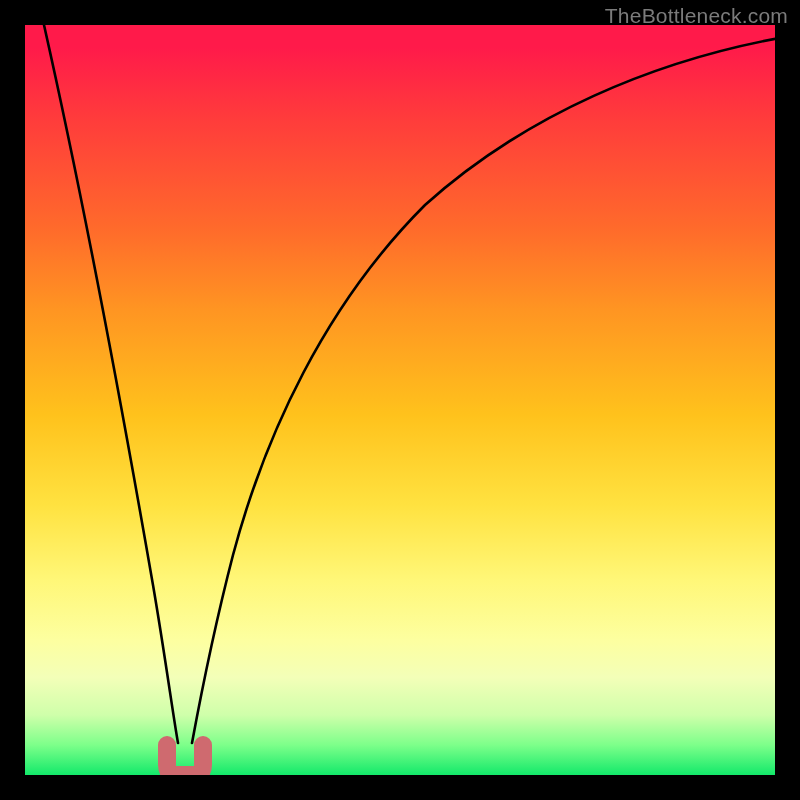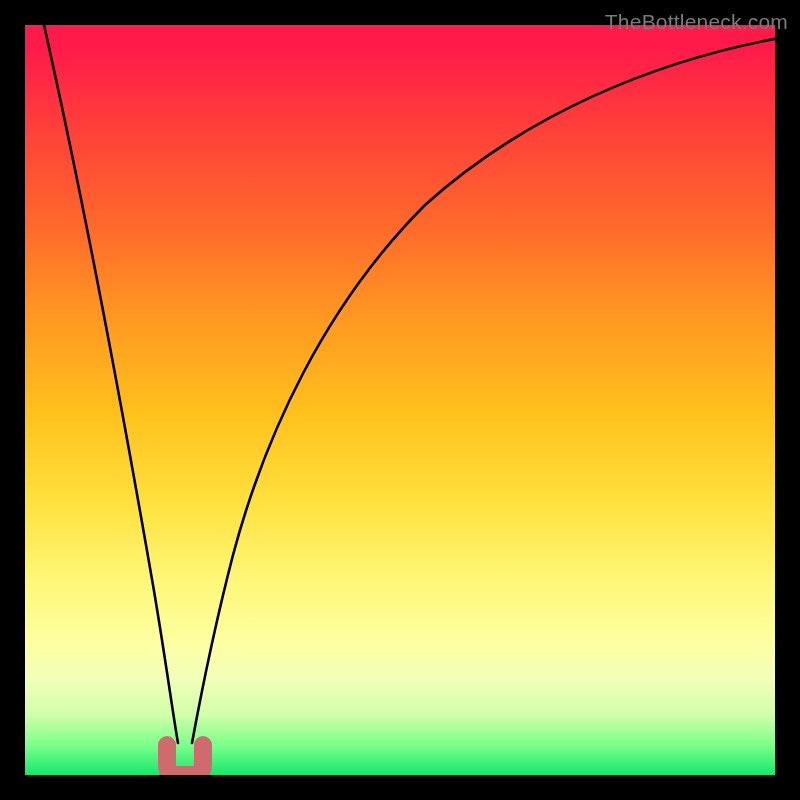--- a/index.html
+++ b/index.html
@@ -43,21 +43,21 @@
       #7dff8a 96%,
       #13e96a 100%
     );
   }
   .svg-layer {
     position: absolute;
     inset: 0;
   }
   .watermark {
     position: absolute;
-    top: 10px;
+    top: 4px;
     right: 12px;
     color: #7b7b7b;
     font-size: 21px;
     font-weight: 400;
     letter-spacing: 0.2px;
     user-select: none;
   }
 </style>
 </head>
 <body>

